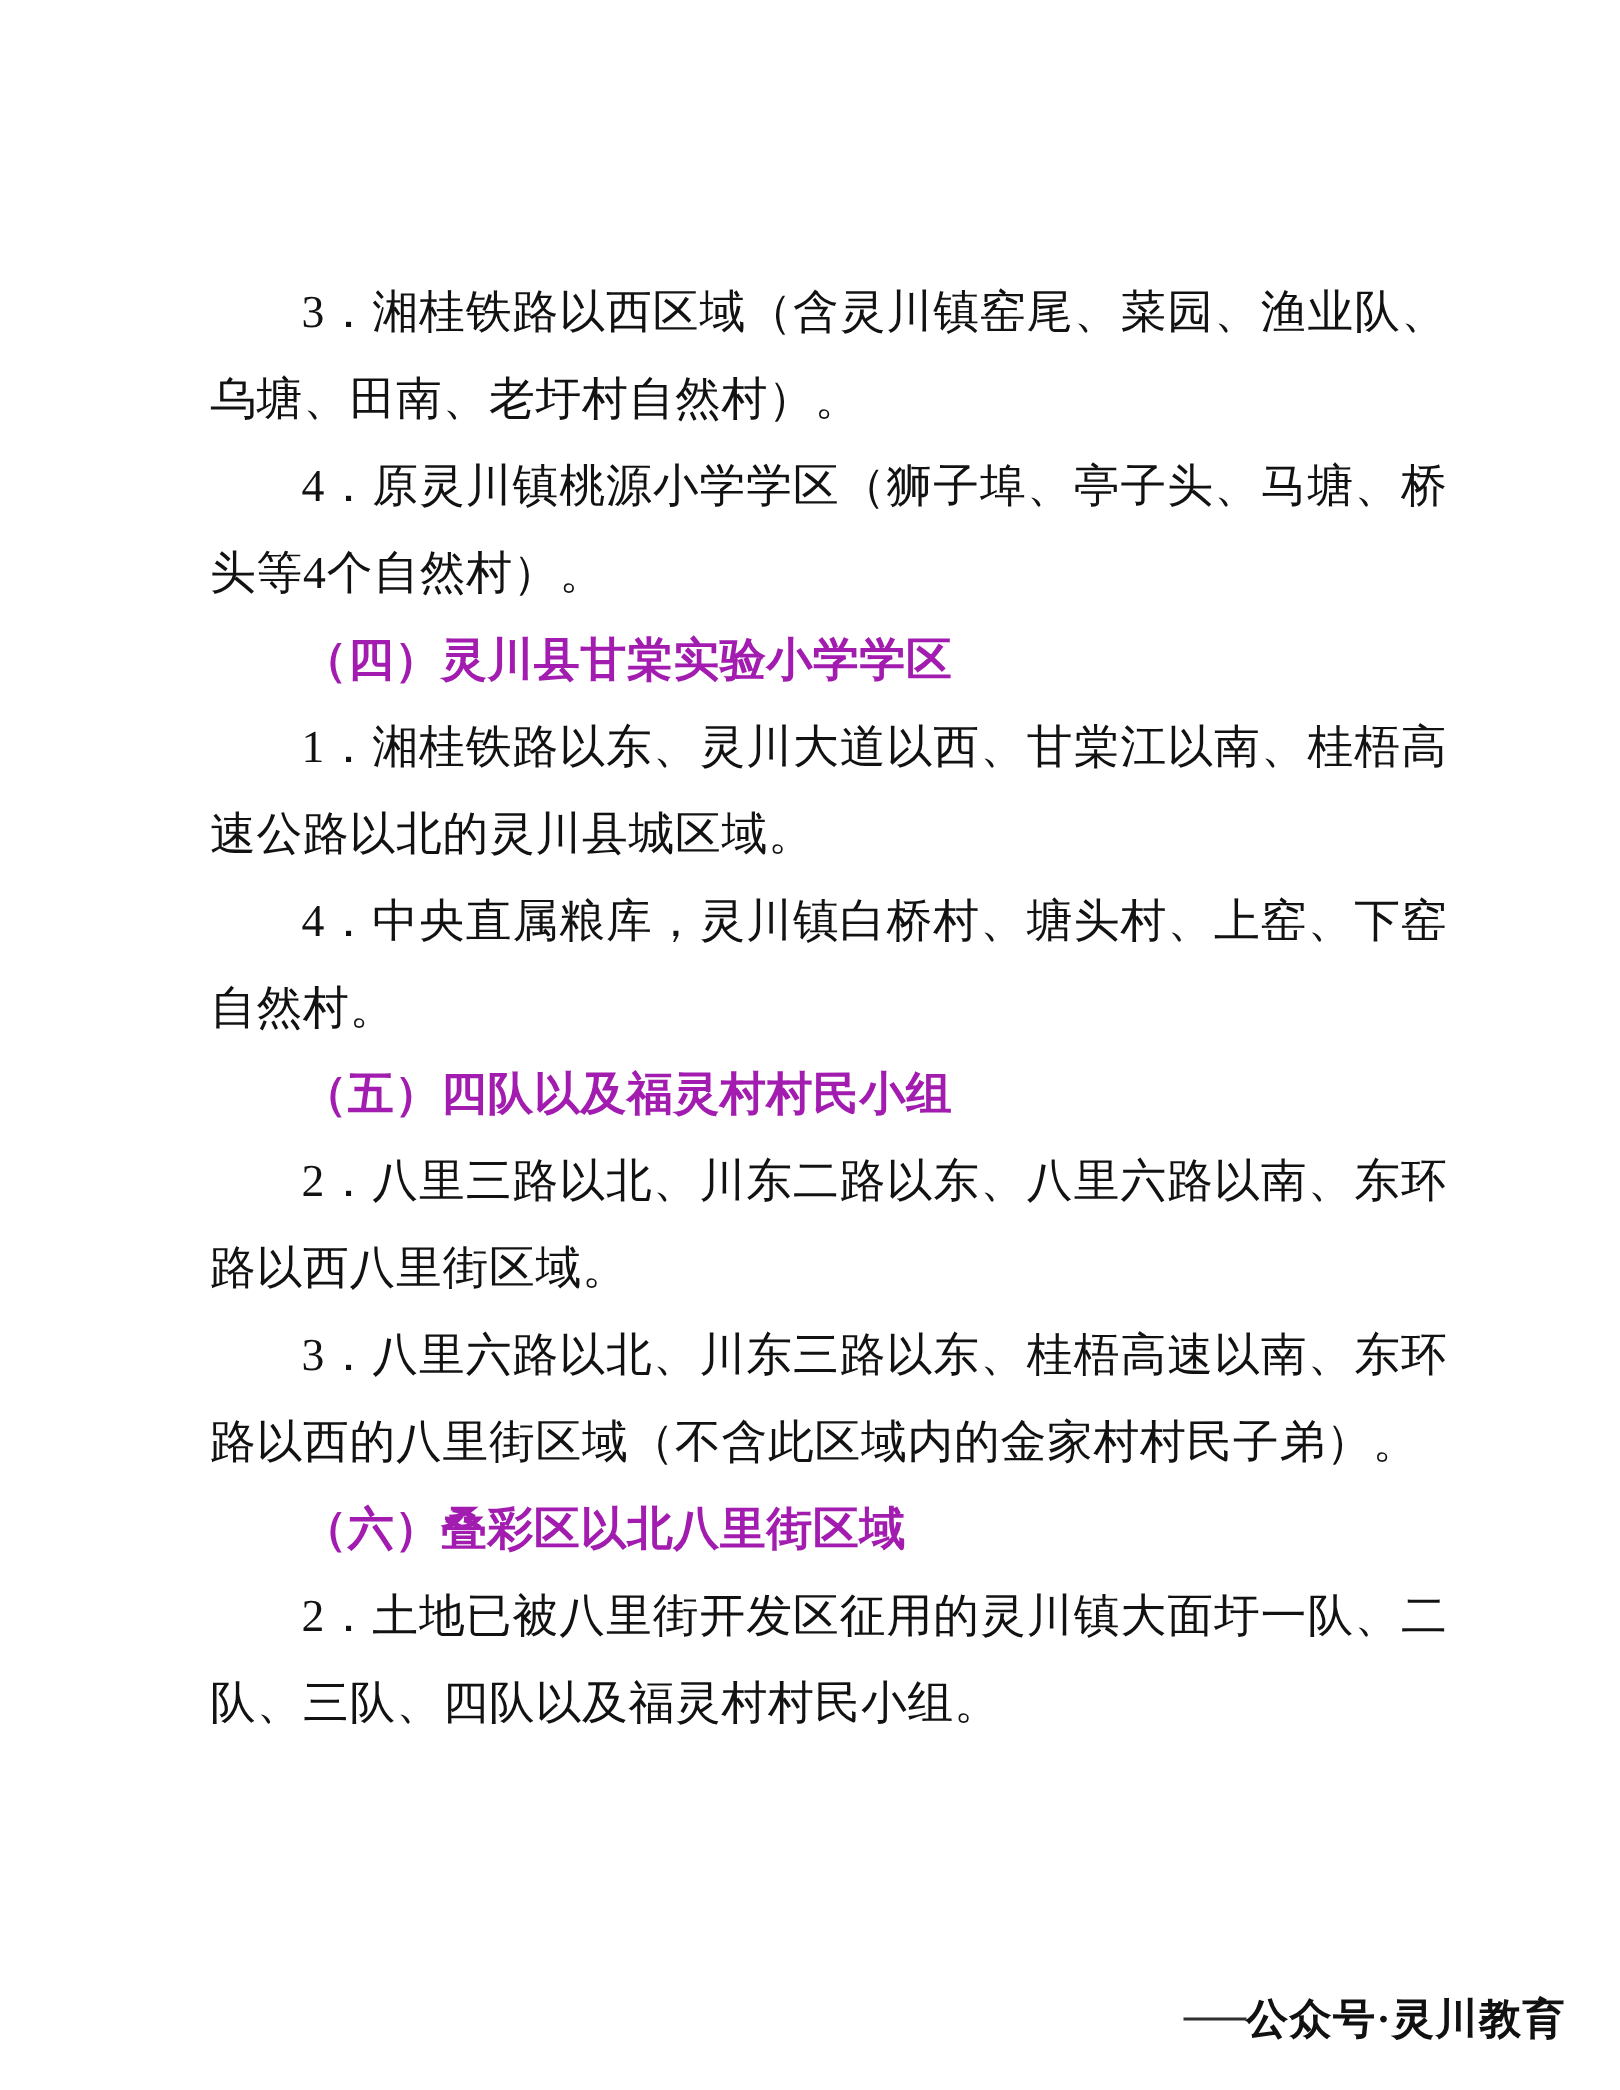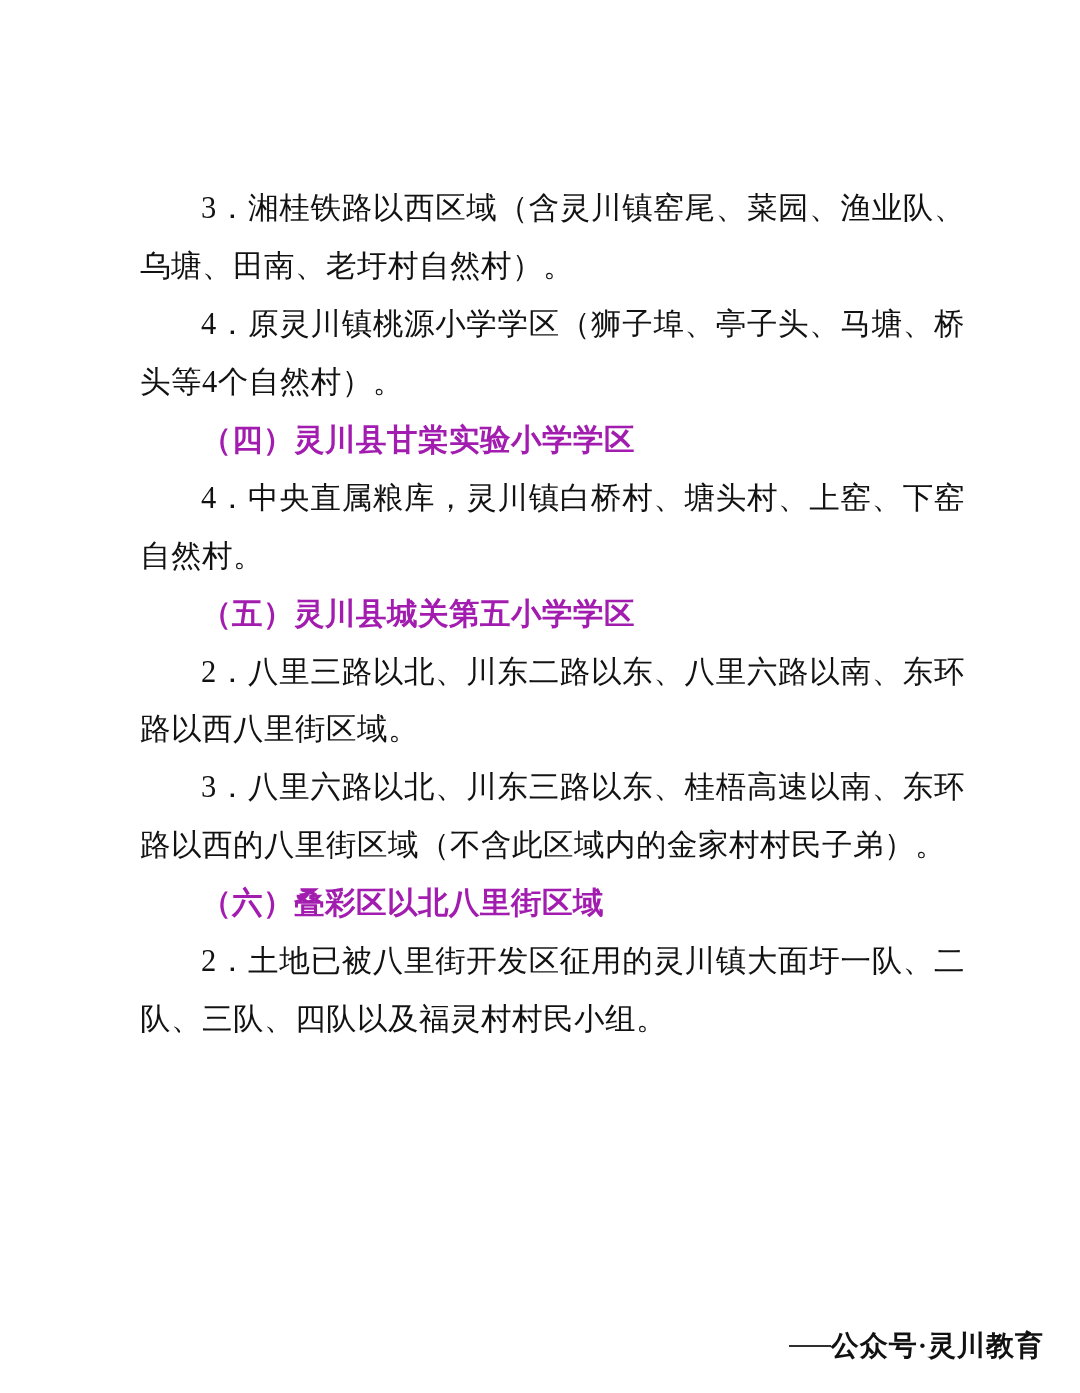--- a/index.html
+++ b/index.html
@@ -67,22 +67,23 @@
   }
 </style>
 </head>
 <body>
 
 <div id="page">
 
   <p class="para indent">3．湘桂铁路以西区域（含灵川镇窑尾、菜园、渔业队、乌塘、田南、老圩村自然村）。</p>
   <p class="para indent">4．原灵川镇桃源小学学区（狮子埠、亭子头、马塘、桥头等4个自然村）。</p>
   <p class="heading">（四）灵川县甘棠实验小学学区</p>
+  <p class="para indent">1．湘桂铁路以东、灵川大道以西、甘棠江以南、桂梧高速公路以北的灵川县城区域。</p>
   <p class="para indent">4．中央直属粮库，灵川镇白桥村、塘头村、上窑、下窑自然村。</p>
-  <p class="heading">（五）灵川县城关第五小学学区</p>
+  <p class="heading">（五）四队以及福灵村村民小组</p>
   <p class="para indent">2．八里三路以北、川东二路以东、八里六路以南、东环路以西八里街区域。</p>
   <p class="para indent">3．八里六路以北、川东三路以东、桂梧高速以南、东环路以西的八里街区域（不含此区域内的金家村村民子弟）。</p>
   <p class="heading">（六）叠彩区以北八里街区域</p>
   <p class="para indent">2．土地已被八里街开发区征用的灵川镇大面圩一队、二队、三队、四队以及福灵村村民小组。</p>
 
   <div class="footer">
     <div class="footer-divider"></div>
     <div class="footer-text">公众号·灵川教育</div>
   </div>
 

